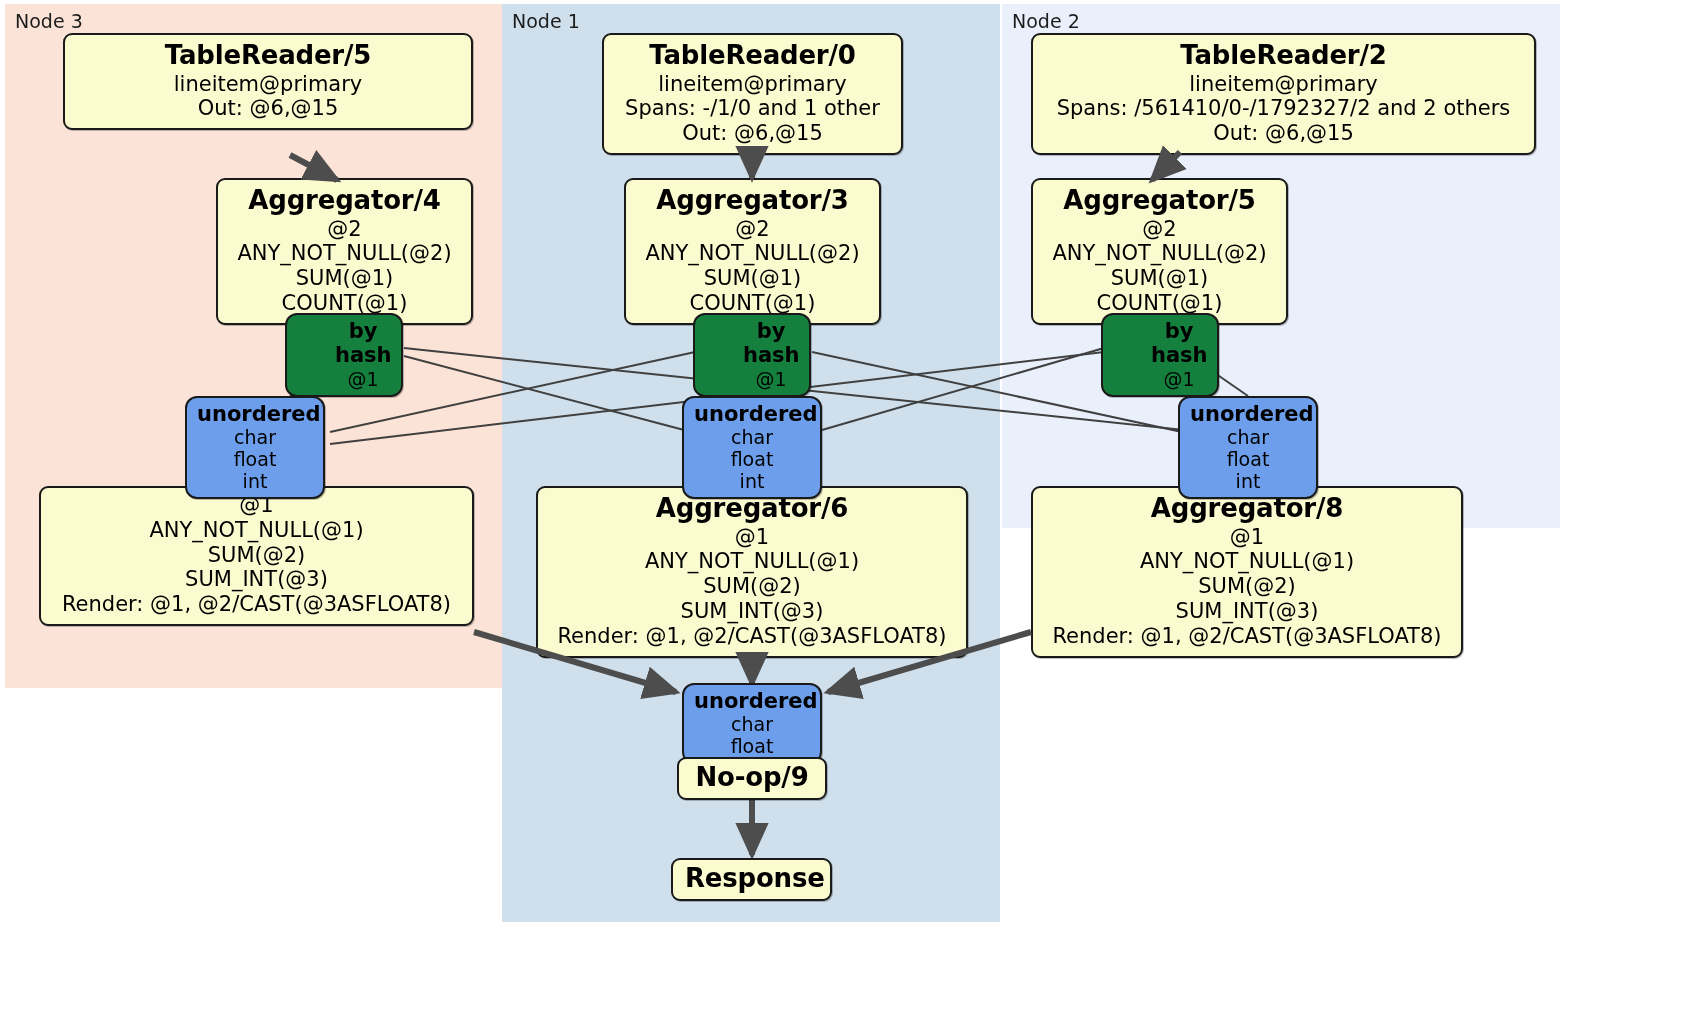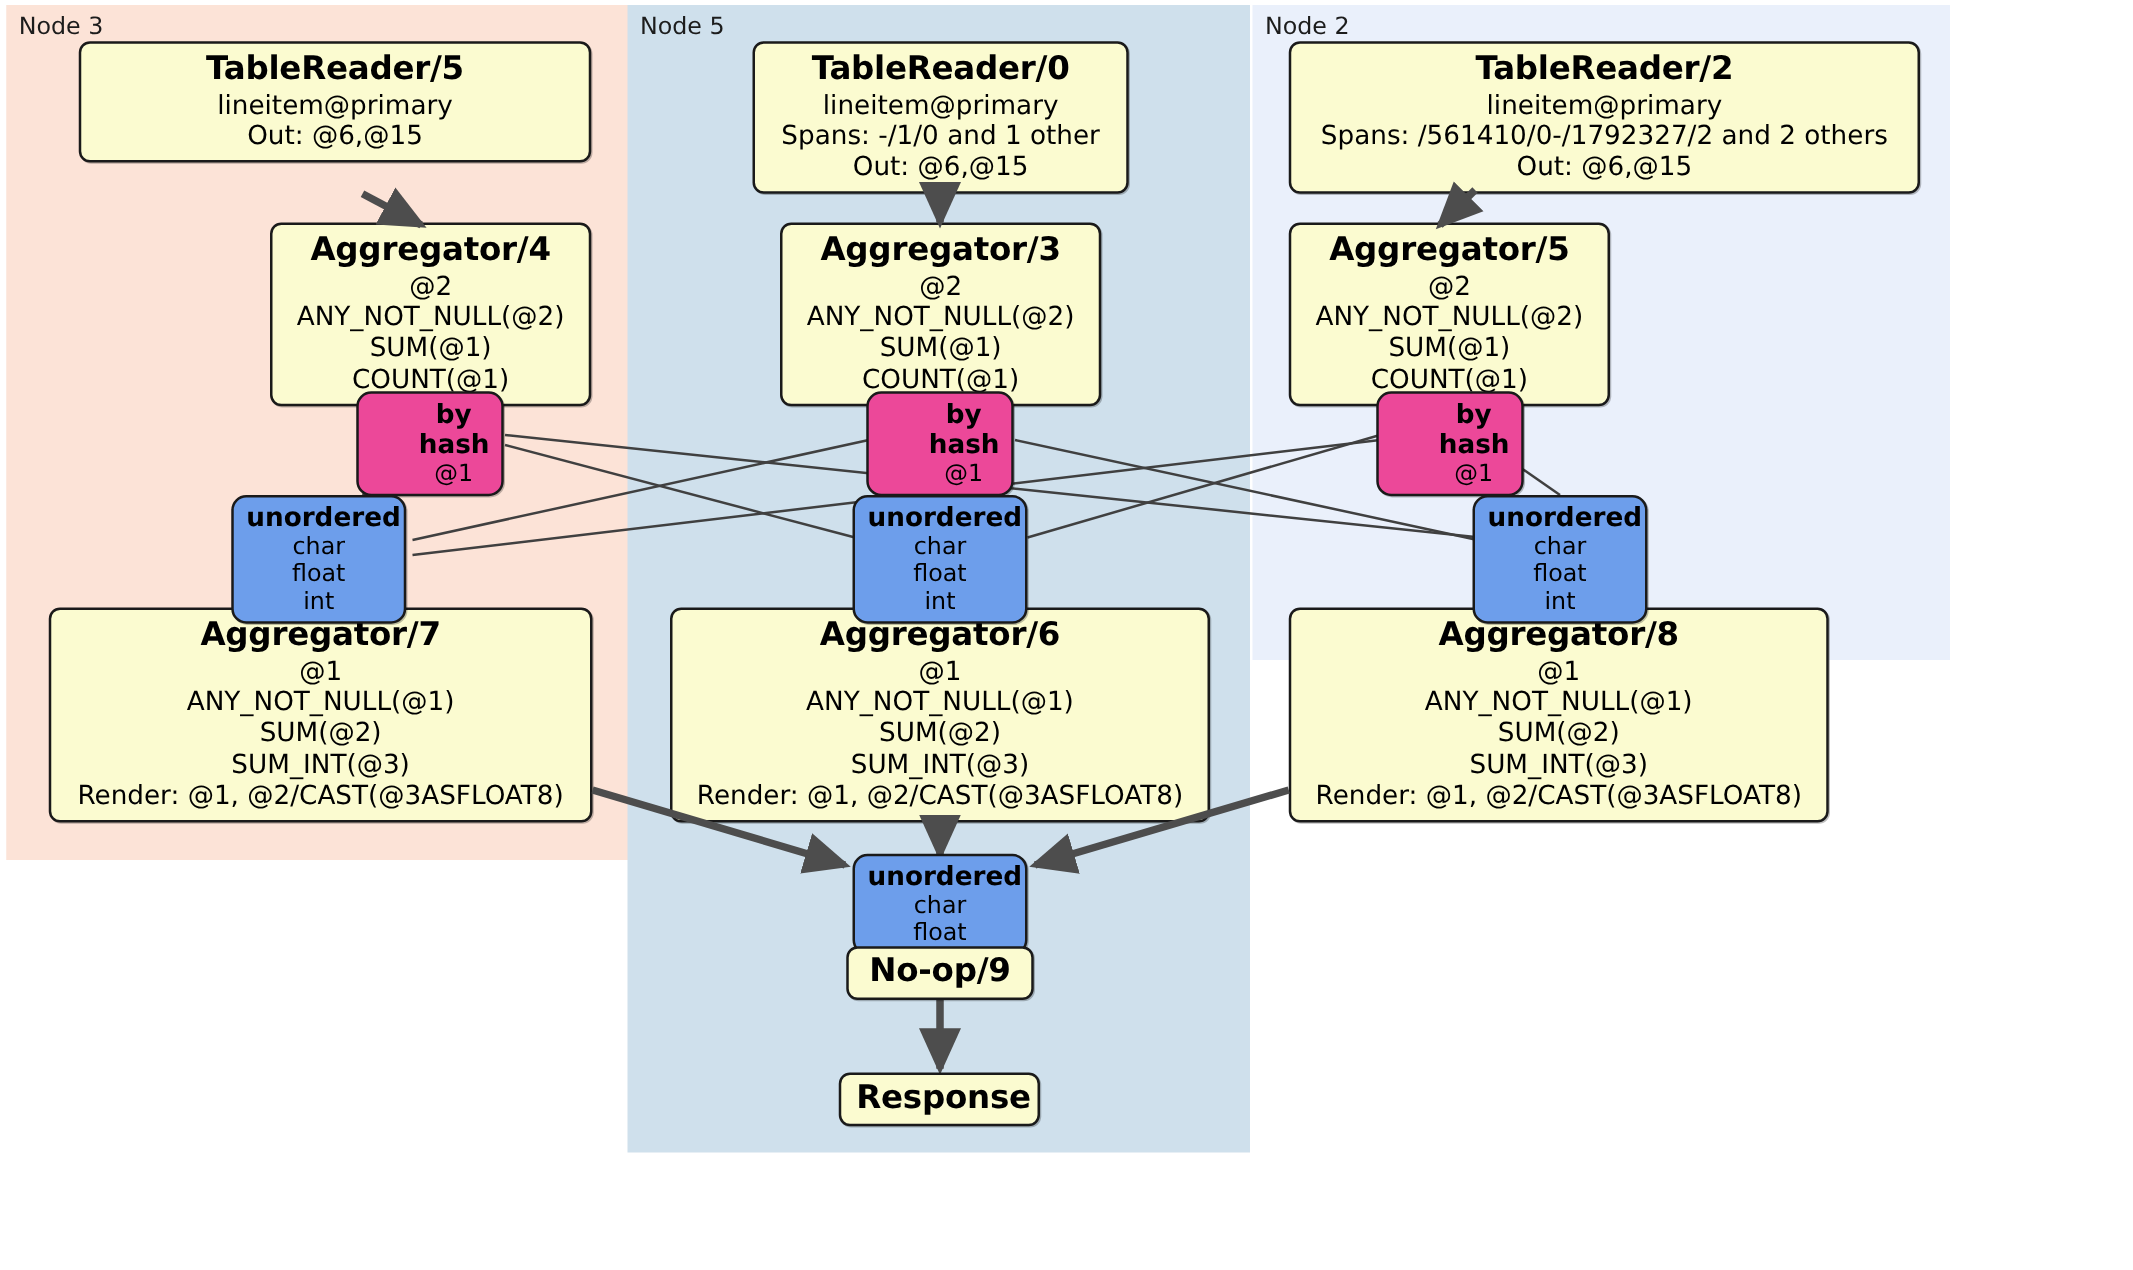--- a/index.html
+++ b/index.html
@@ -73,21 +73,21 @@
     box-sizing: border-box;
     border: 2px solid #1a1a1a;
     border-radius: 12px;
     text-align: center;
     line-height: 1.16;
     color: #000000;
     padding: 4px 10px 5px 10px;
     box-shadow: 1px 1px 0 rgba(0,0,0,0.25);
   }
   .router-box.hash {
-    background: #ec4899;
+    background: #15803d;
     padding-left: 48px;
   }
   .router-box.unordered {
     background: #6d9eeb;
   }
   .router-title {
     display: block;
     font-weight: bold;
     font-size: 21px;
   }
@@ -122,21 +122,21 @@
 </head>
 <body>
 
 <div id="stage">
 
   <div class="node-panel" style="left:5px; top:4px; width:541px; height:684px; background:#fce3d7;">
     <span class="node-panel-label">Node 3</span>
   </div>
 
   <div class="node-panel" style="left:502px; top:4px; width:498px; height:918px; background:#cfe0ec;">
-    <span class="node-panel-label">Node 5</span>
+    <span class="node-panel-label">Node 1</span>
   </div>
 
   <div class="node-panel" style="left:1002px; top:4px; width:558px; height:524px; background:#eaf0fb;">
     <span class="node-panel-label">Node 2</span>
   </div>
 
   <svg class="edges thick" viewBox="0 0 1706 1016" xmlns="http://www.w3.org/2000/svg">
     <defs>
       <marker id="arrowThick" markerWidth="7" markerHeight="7" refX="5.4" refY="3.2" orient="auto">
         <path d="M0,0.4 L6.2,3.2 L0,6 z" fill="#4d4d4d"></path>
@@ -248,21 +248,20 @@
   </div>
 
   <div class="router-box unordered z-top" style="left:1178px; top:396px; width:140px;">
     <span class="router-title">unordered</span>
     <span class="router-line">char</span>
     <span class="router-line">float</span>
     <span class="router-line">int</span>
   </div>
 
   <div class="proc-box" style="left:39px; top:486px; width:435px;">
-    <span class="proc-title">Aggregator/7</span>
     <span class="proc-line">@1</span>
     <span class="proc-line">ANY_NOT_NULL(@1)</span>
     <span class="proc-line">SUM(@2)</span>
     <span class="proc-line">SUM_INT(@3)</span>
     <span class="proc-line">Render: @1, @2/CAST(@3ASFLOAT8)</span>
   </div>
 
   <div class="proc-box" style="left:536px; top:486px; width:432px;">
     <span class="proc-title">Aggregator/6</span>
     <span class="proc-line">@1</span>

